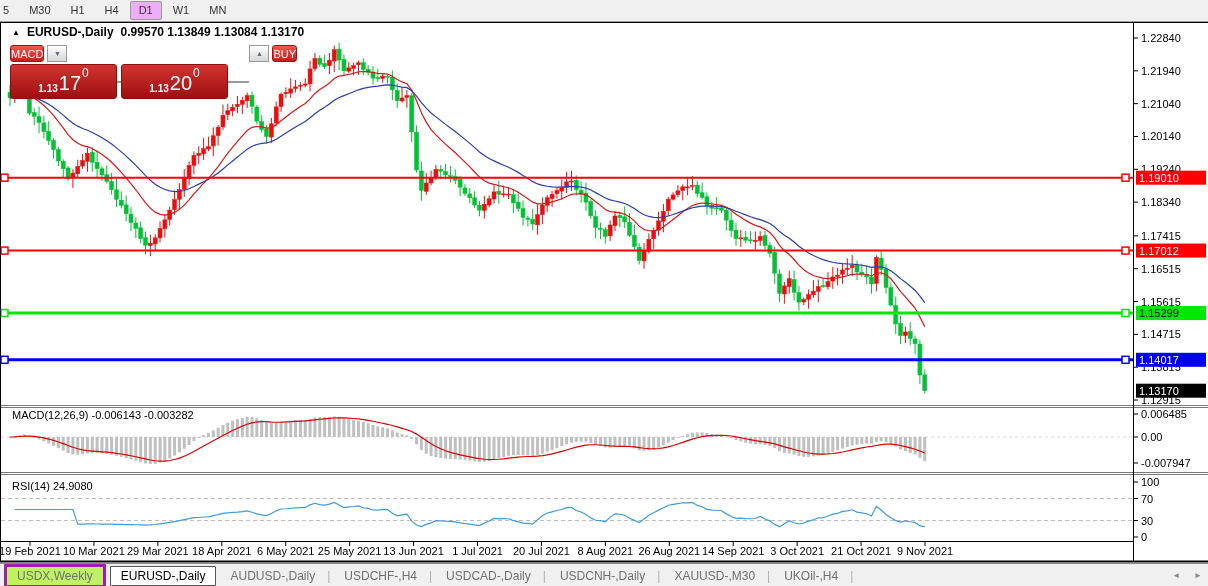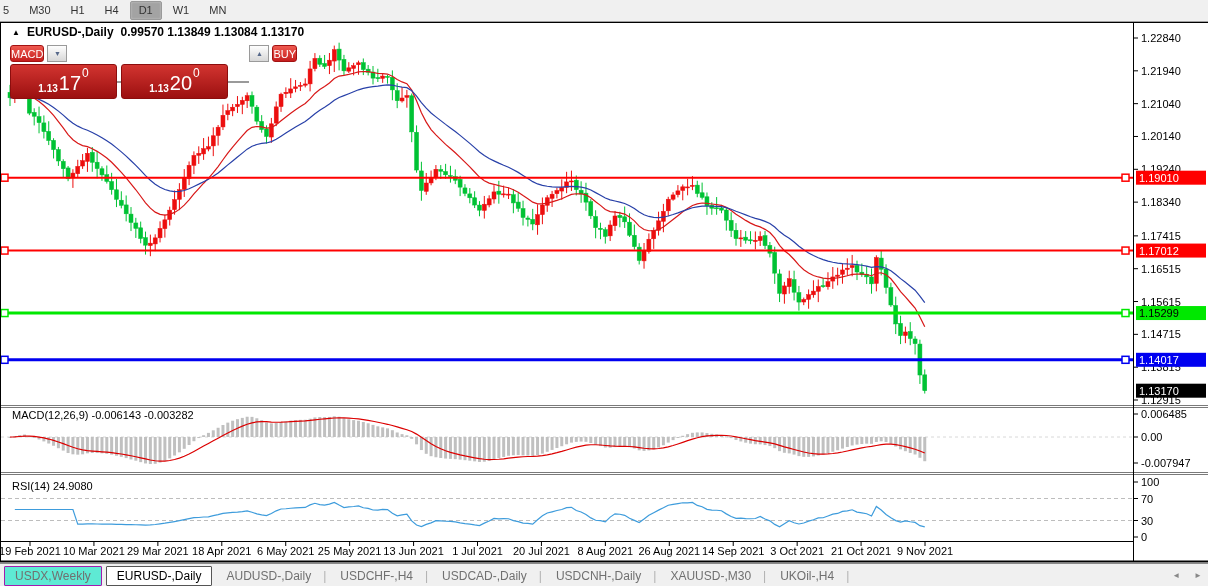--- a/index.html
+++ b/index.html
@@ -4,21 +4,21 @@
 <style>
   html,body{margin:0;padding:0;background:#fff;}
   body{width:1208px;height:586px;position:relative;overflow:hidden;
        font-family:"Liberation Sans","DejaVu Sans",sans-serif;-webkit-font-smoothing:none;}
   
   #toolbar{position:absolute;left:0;top:0;width:1208px;height:21px;background:#f0f0f0;
            border-bottom:1px solid #a0a0a0;display:flex;align-items:center;z-index:5;}
   .tf-btn{height:17px;line-height:17px;padding:0 8px;margin:0 1px;font-size:11px;color:#333;
           text-align:center;border:1px solid transparent;border-radius:2px;cursor:default;}
   .tf-btn.first{margin-left:-6px;}
-  .tf-btn.active{background:#a3a3a3;border:1px solid #9a9a9a;box-shadow:inset 0 0 2px #ccc;}
+  .tf-btn.active{background:#f0abfc;border:1px solid #9a9a9a;box-shadow:inset 0 0 2px #ccc;}
   
   #chart-header{position:absolute;left:12px;top:25px;z-index:4;font-size:12px;color:#000;
                 font-weight:bold;display:flex;align-items:center;gap:7px;}
   #collapse-icon{font-size:8px;color:#000;}
   
   #oct{position:absolute;left:10px;top:45px;width:218px;z-index:6;}
   #oct-row1{display:flex;height:17px;align-items:stretch;}
   .oct-btn{width:52px;background:linear-gradient(180deg,#ef5a50,#c51e1e);color:#fff;
            font-size:11px;text-align:center;line-height:17px;border-radius:3px;
            border:1px solid #a31212;cursor:pointer;}
@@ -30,21 +30,21 @@
   #oct-row2{display:flex;gap:4px;margin-top:2px;}
   .price-box{flex:1;height:31px;border-radius:3px;border:1px solid #8c0d0d;color:#fff;
              background:linear-gradient(180deg,#d23430,#9c1010);display:flex;align-items:flex-end;
              justify-content:center;padding-bottom:2px;cursor:pointer;}
   .price-prefix{font-size:10px;font-weight:bold;margin-bottom:2px;}
   .price-big{font-size:20px;line-height:25px;font-weight:normal;margin:0 1px;}
   .price-sup{font-size:12px;align-self:flex-start;margin-top:1px;}
   
   #tabbar{position:absolute;left:0;top:563px;width:1208px;height:23px;background:#f0f0f0;
           border-top:1px solid #8a8a8a;display:flex;align-items:center;z-index:5;font-size:12px;}
-  .tab{padding:2px 10px;margin-left:4px;color:#707070;border:1px solid #a21caf;background:#5eead4;
+  .tab{padding:2px 10px;margin-left:4px;color:#707070;border:3px solid #a21caf;background:#bef264;
        border-radius:1px;cursor:pointer;white-space:nowrap;}
   .tab.active{background:#fff;color:#000;border:1px solid #555;}
   .tab.plain{border:none;background:none;}
   .tab-sep{color:#b0b0b0;margin-left:2px;}
   #tab-arrows{margin-left:auto;margin-right:6px;display:flex;gap:14px;}
   .tab-arrow{font-size:8px;color:#888;cursor:pointer;}
   svg{position:absolute;left:0;top:0;z-index:1;}
   svg text{font-family:"Liberation Sans","DejaVu Sans",sans-serif;}
 </style>
 </head>

